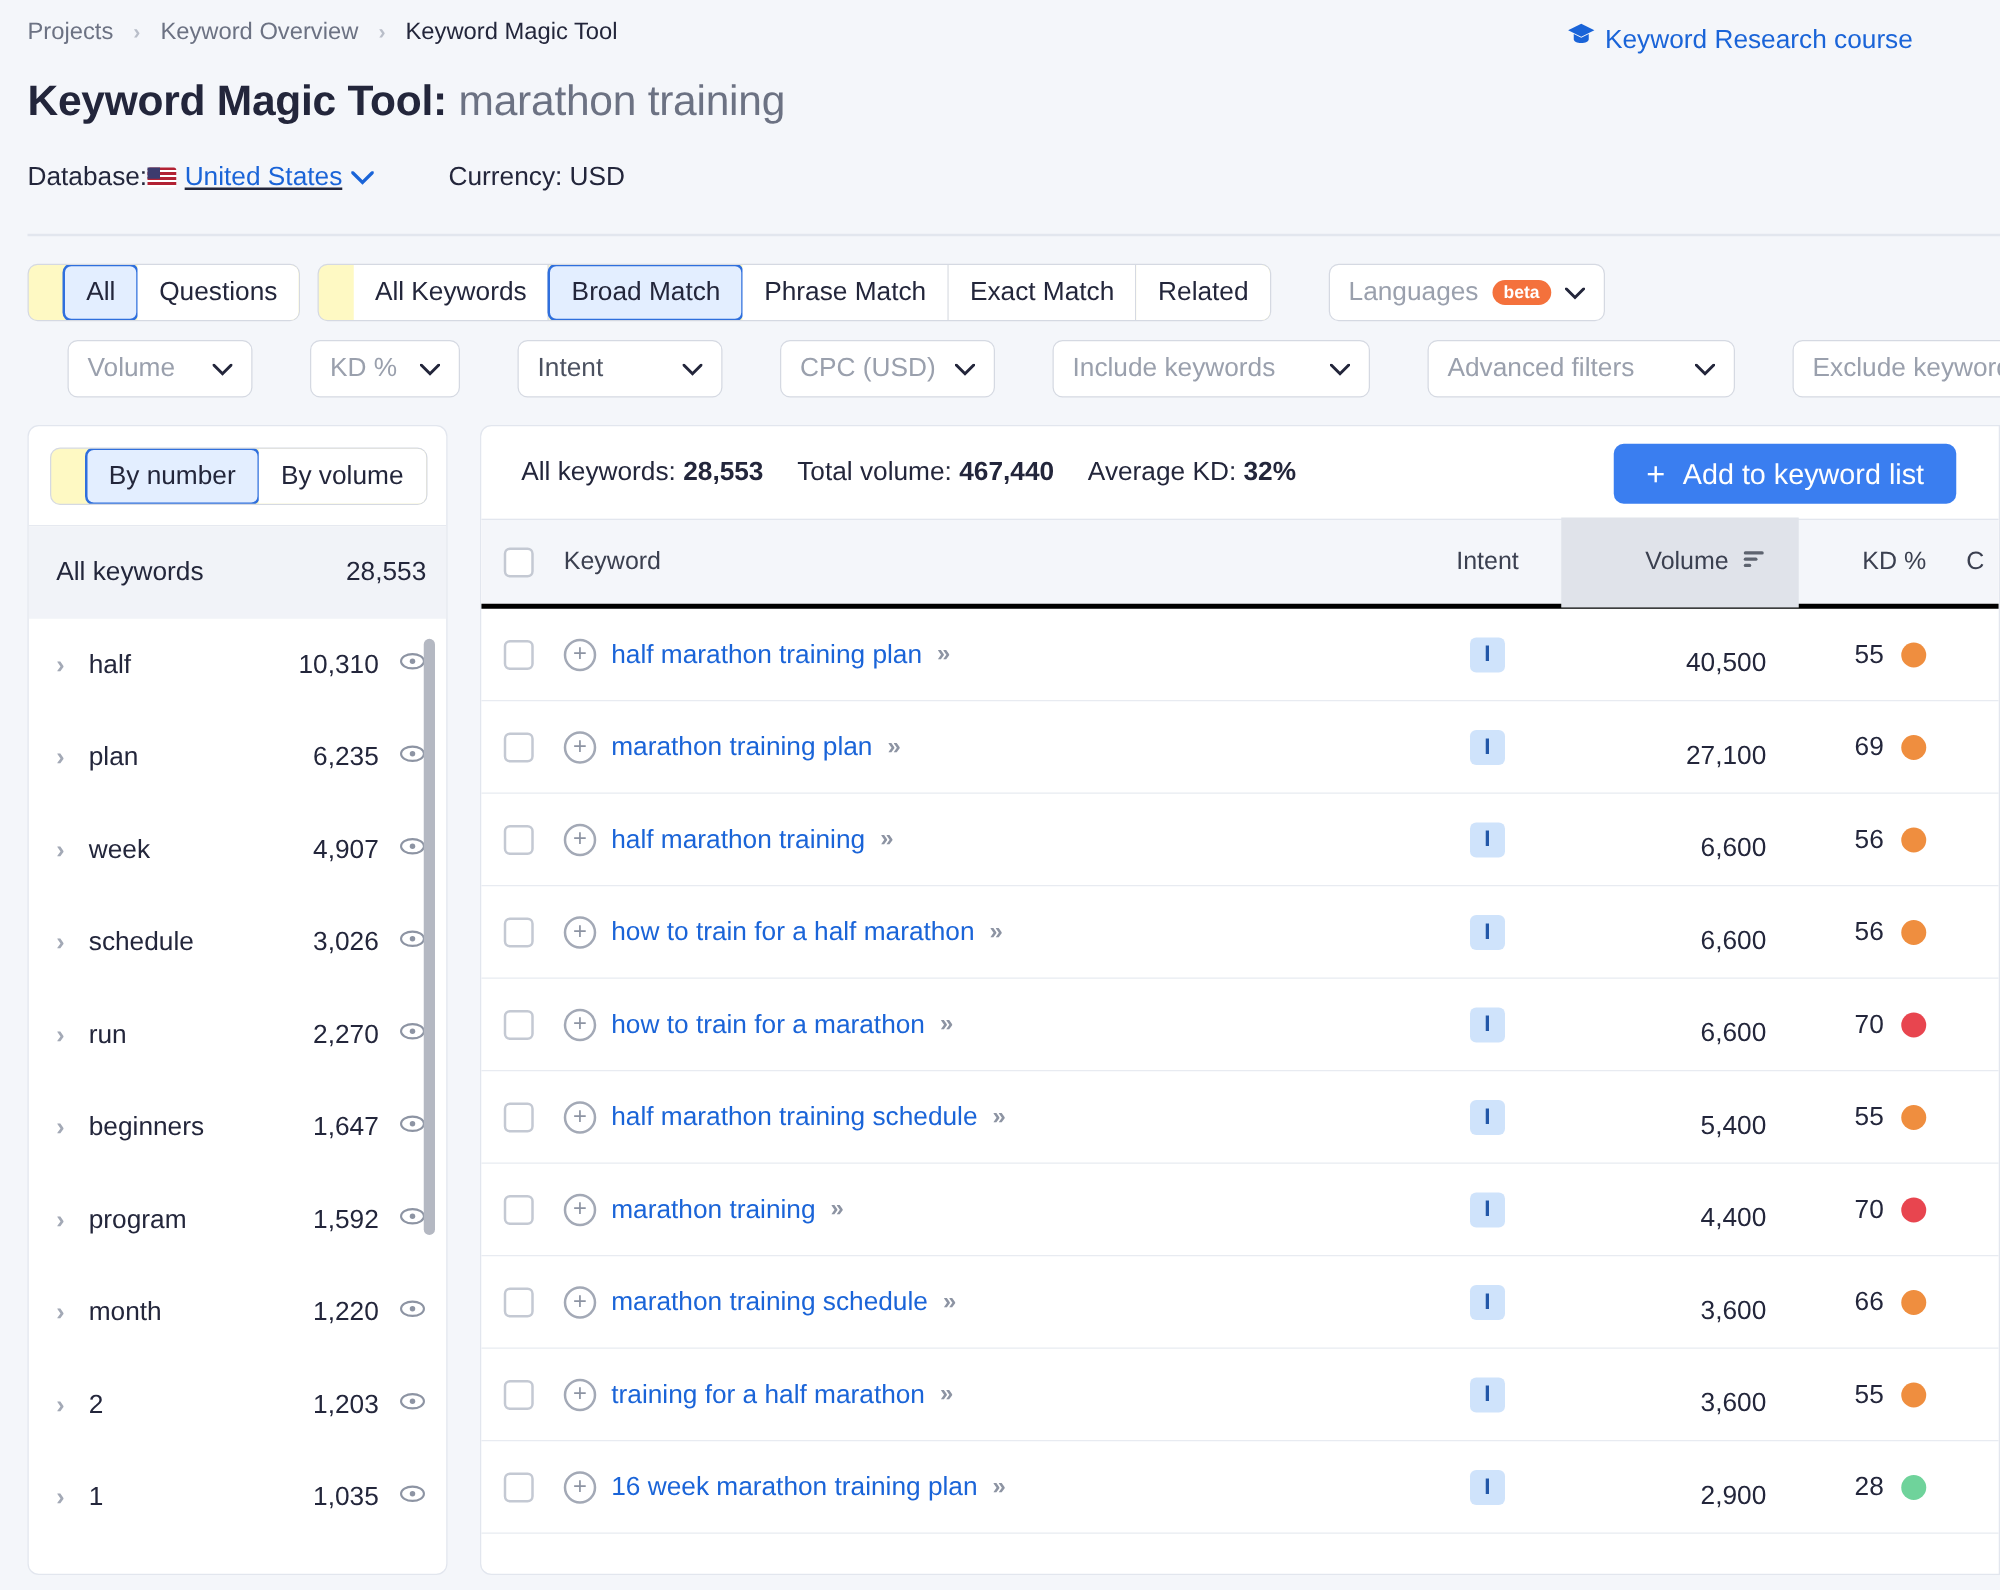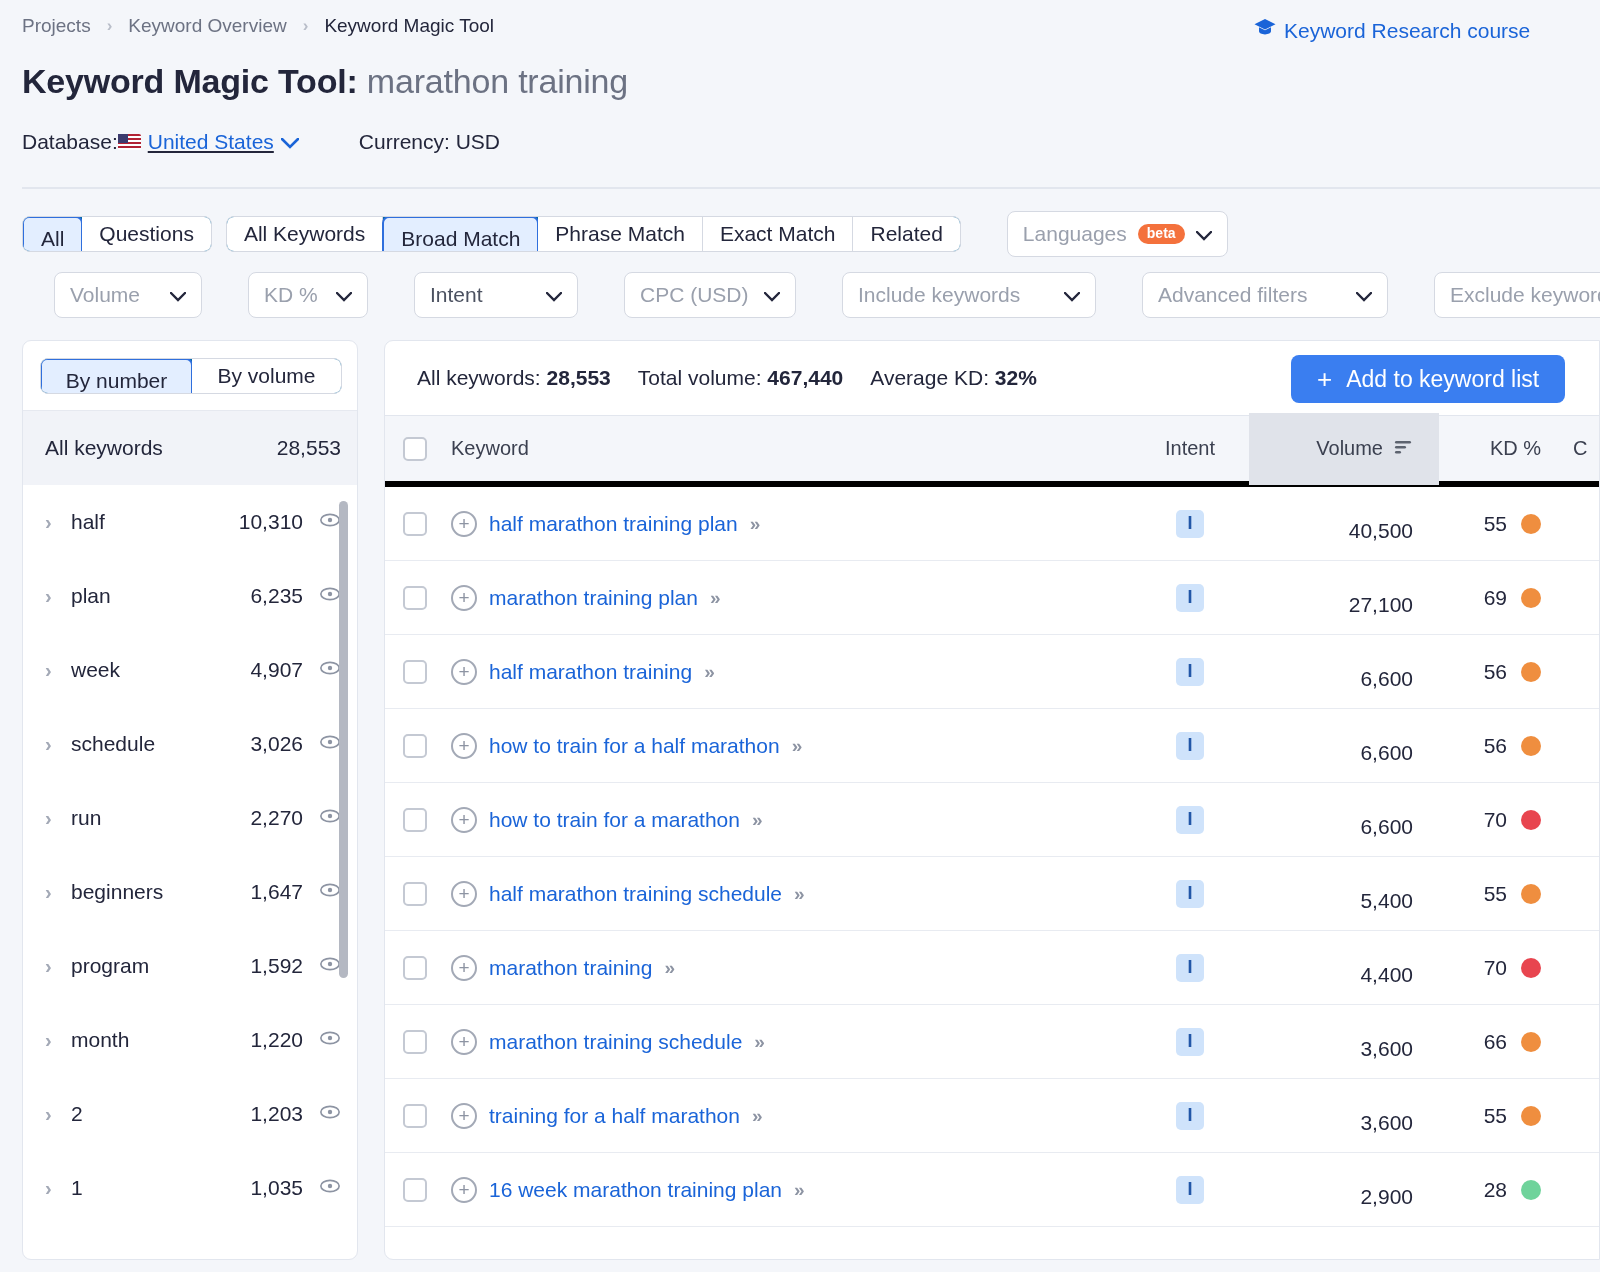--- a/index.html
+++ b/index.html
@@ -50,22 +50,22 @@
   .meta-cur { margin-left: 60px; }
 
   .hr { margin-top: 32px; height: 2px; background: #e2e6ee; }
 
   
   .filters { padding: 22px 22px 0 22px; }
   .filter-row { display: flex; align-items: center; gap: 14px; }
   .filter-row + .filter-row { margin-top: 15px; }
 
   .seg {
-    display: flex; background: #0369a1; border: 1px solid #d5d9e2;
-    border-radius: 8px; overflow: hidden; height: 36px;
+    display: flex; background: #fef9c3; border: 1px solid #d5d9e2;
+    border-radius: 8px; overflow: hidden; height: 46px; padding-left: 28px;
   }
   .seg-btn {
     display: flex; align-items: center; justify-content: center;
     padding: 0 17px; font-size: 21px; color: #23263b;
     background: #fff; border-right: 1px solid #d5d9e2; white-space: nowrap;
   }
   .seg-btn:last-child { border-right: none; }
   .seg-btn.active {
     background: #e3eeff; border: 2px solid #2f6fdd; border-radius: 7px;
     margin: -1px; height: 46px;
@@ -131,21 +131,21 @@
     position: absolute; left: 906px; top: 14px;
     display: flex; align-items: center; gap: 14px;
     height: 48px; padding: 0 26px; background: #3a7ef0; color: #fff;
     border-radius: 8px; font-size: 23px; white-space: nowrap;
   }
   .addbtn .plus { font-size: 26px; line-height: 26px; }
 
   .thead {
     display: flex; align-items: center; height: 72px;
     background: #f4f6fa; border-top: 1px solid #e2e6ee;
-    border-bottom: 6px solid #000000; font-size: 20px; color: #3b4050;
+    border-bottom: 4px solid #000000; font-size: 20px; color: #3b4050;
   }
   .col-check { width: 60px; display: flex; justify-content: center; flex: none; }
   .col-kw { flex: 1; padding-left: 6px; }
   .col-intent { width: 118px; text-align: center; flex: none; }
   .col-vol {
     width: 190px; display: flex; align-items: center; justify-content: flex-end;
     gap: 10px; padding-right: 26px; flex: none;
   }
   .thead .col-vol { background: #e0e3ea; height: 72px; }
   .col-kd {

